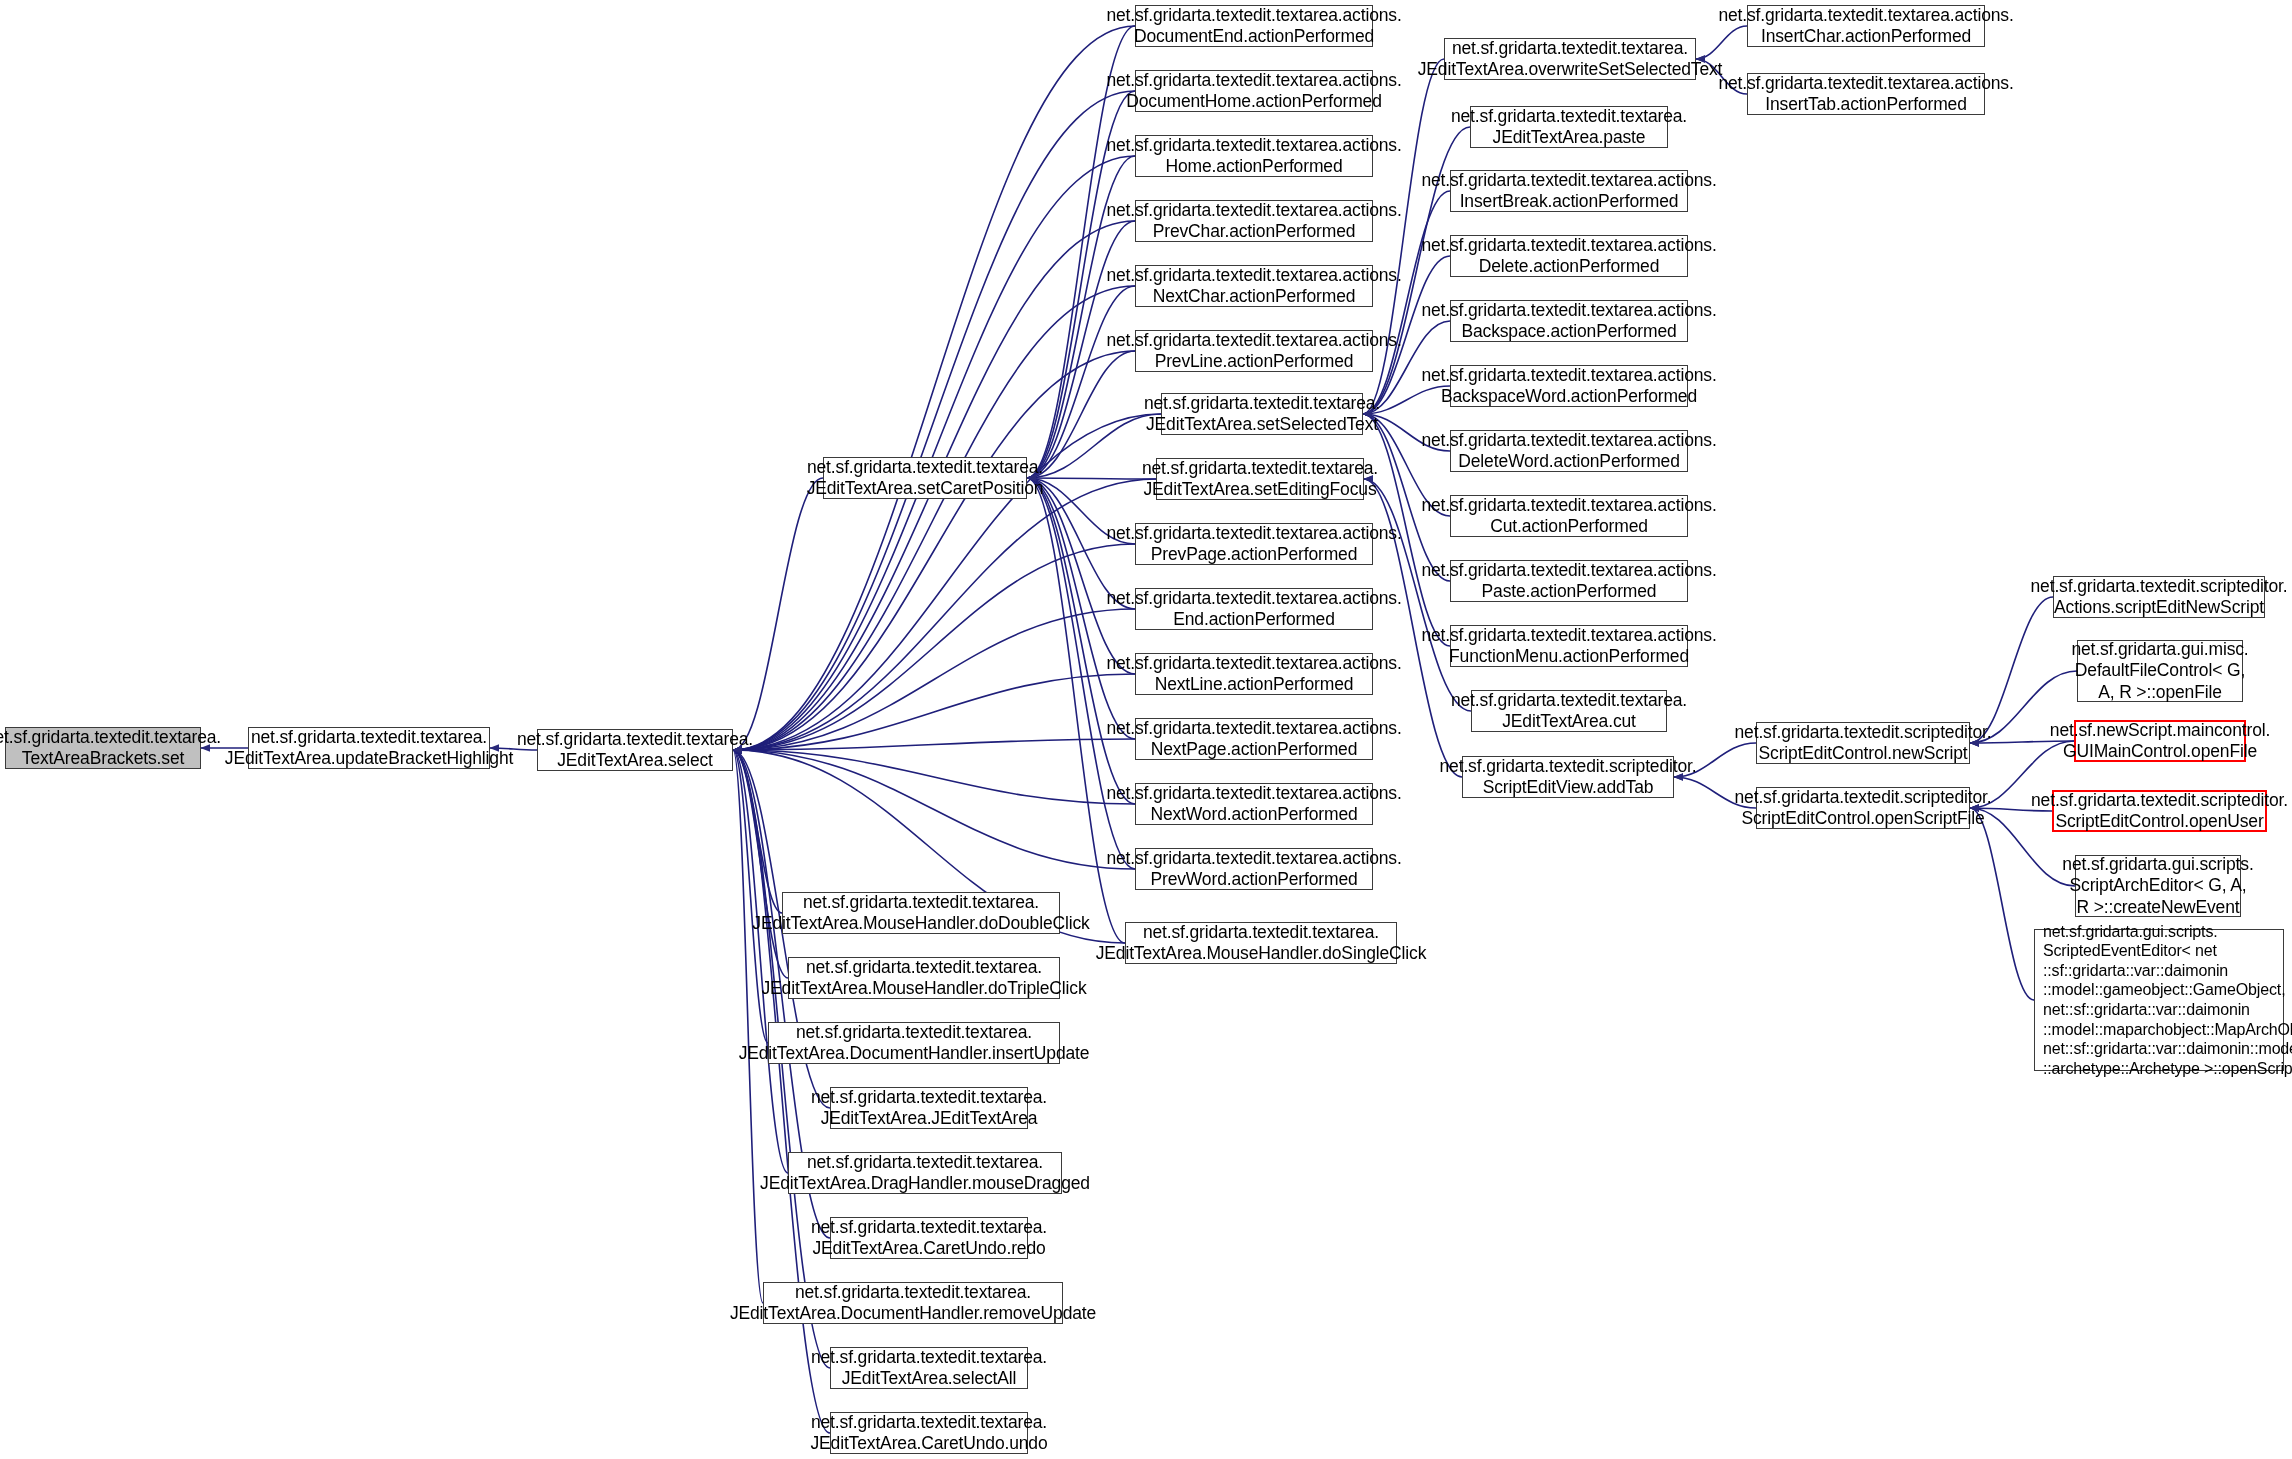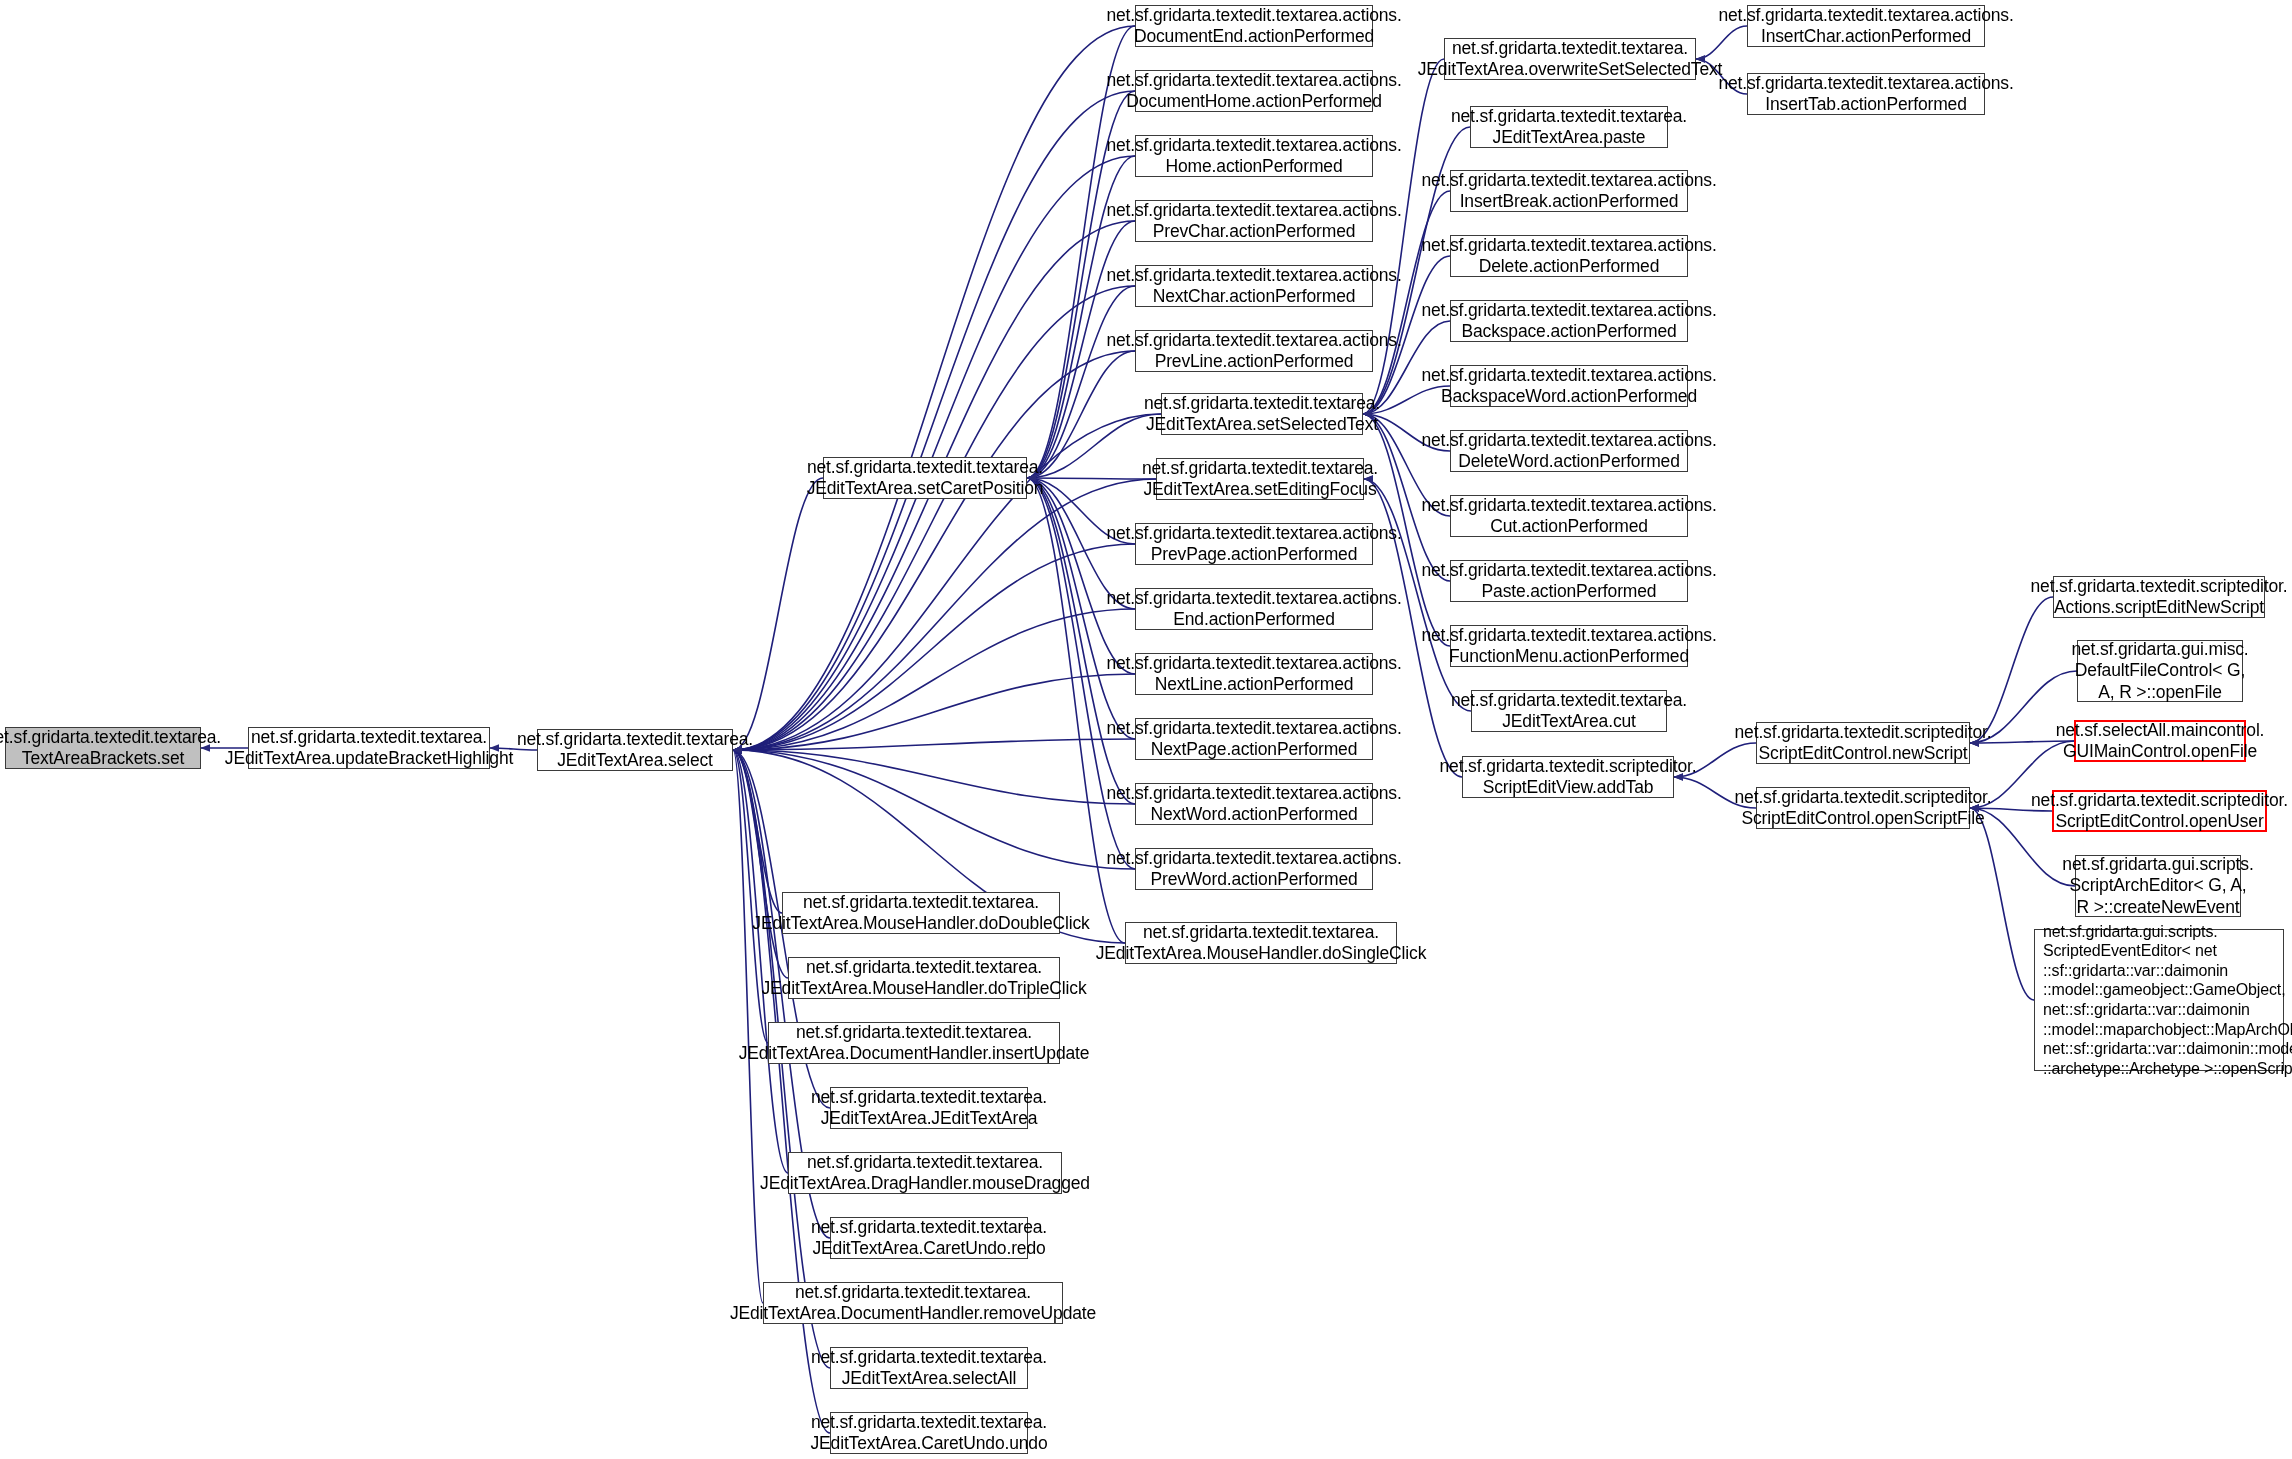--- a/index.html
+++ b/index.html
@@ -217,21 +217,21 @@
 ScriptEditView.addTab</span></div>
       <div class="node" style="left: 1756px; top: 722px; width: 214px; height: 42px;"><span>net.sf.gridarta.textedit.scripteditor.
 ScriptEditControl.newScript</span></div>
       <div class="node" style="left: 1756px; top: 787px; width: 214px; height: 42px;"><span>net.sf.gridarta.textedit.scripteditor.
 ScriptEditControl.openScriptFile</span></div>
       <div class="node" style="left: 2053px; top: 576px; width: 212px; height: 42px;"><span>net.sf.gridarta.textedit.scripteditor.
 Actions.scriptEditNewScript</span></div>
       <div class="node" style="left: 2077px; top: 640px; width: 166px; height: 62px;"><span>net.sf.gridarta.gui.misc.
 DefaultFileControl&lt; G,
 A, R &gt;::openFile</span></div>
-      <div class="node highlight" style="left: 2074px; top: 720px; width: 172px; height: 42px;"><span>net.sf.selectAll.maincontrol.
+      <div class="node highlight" style="left: 2074px; top: 720px; width: 172px; height: 42px;"><span>net.sf.newScript.maincontrol.
 GUIMainControl.openFile</span></div>
       <div class="node highlight" style="left: 2052px; top: 790px; width: 215px; height: 42px;"><span>net.sf.gridarta.textedit.scripteditor.
 ScriptEditControl.openUser</span></div>
       <div class="node" style="left: 2075px; top: 855px; width: 166px; height: 62px;"><span>net.sf.gridarta.gui.scripts.
 ScriptArchEditor&lt; G, A,
 R &gt;::createNewEvent</span></div>
       <div class="node leftalign" style="left: 2034px; top: 929px; width: 250px; height: 142px; font-size: 16px;"><span>net.sf.gridarta.gui.scripts.
 ScriptedEventEditor&lt; net
 ::sf::gridarta::var::daimonin
 ::model::gameobject::GameObject,

